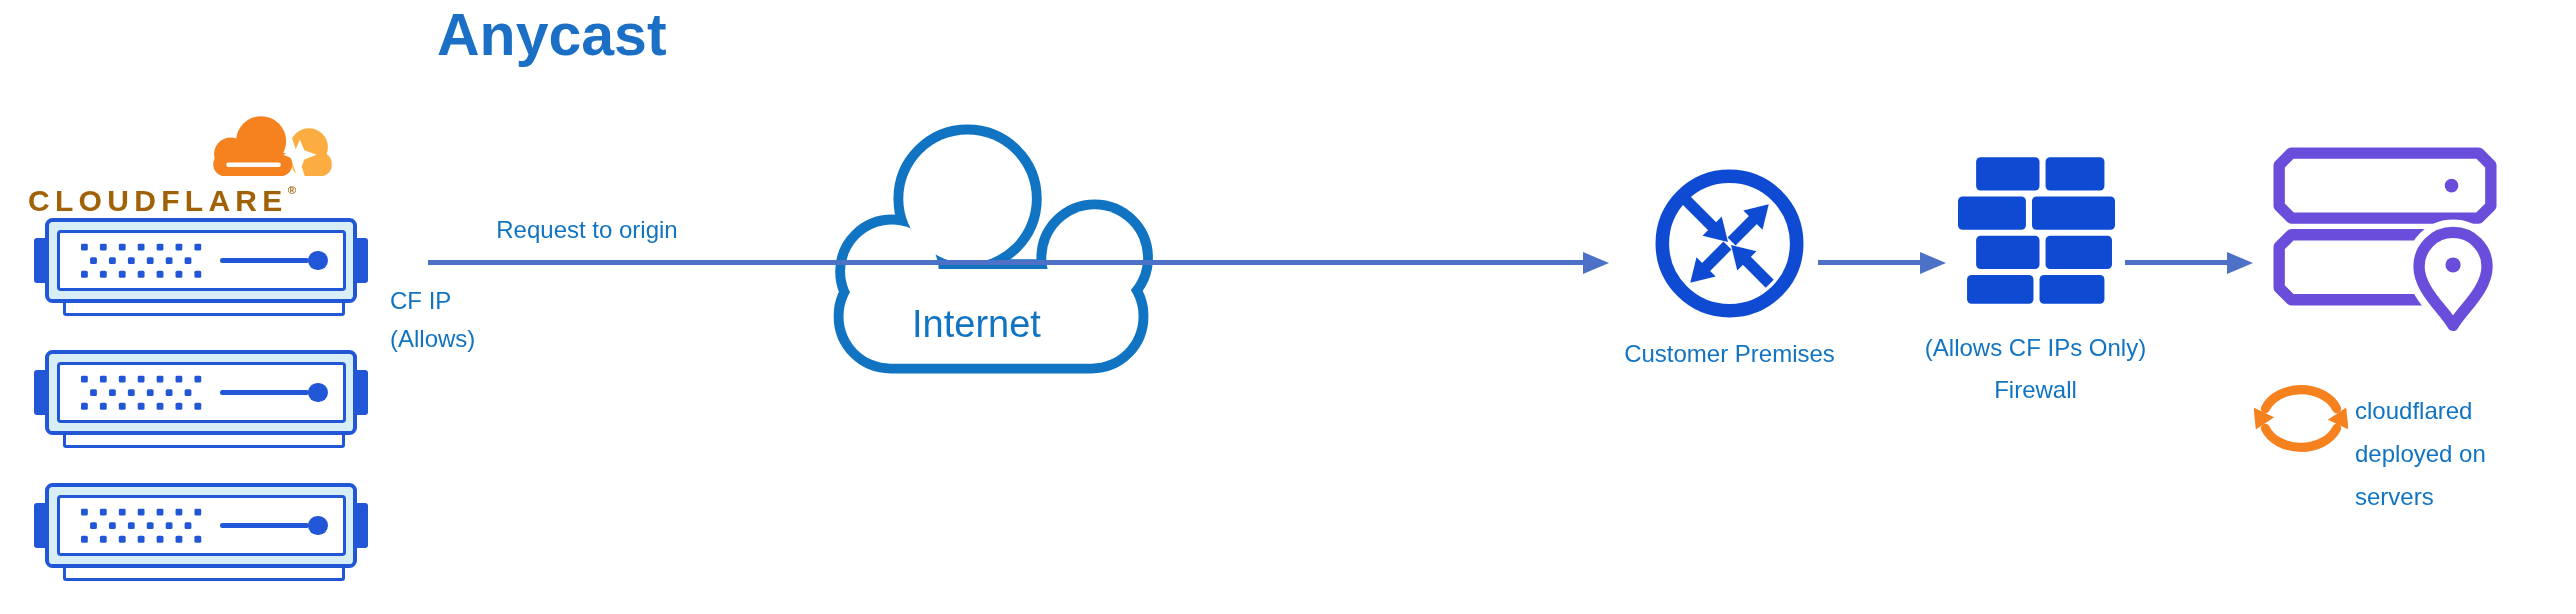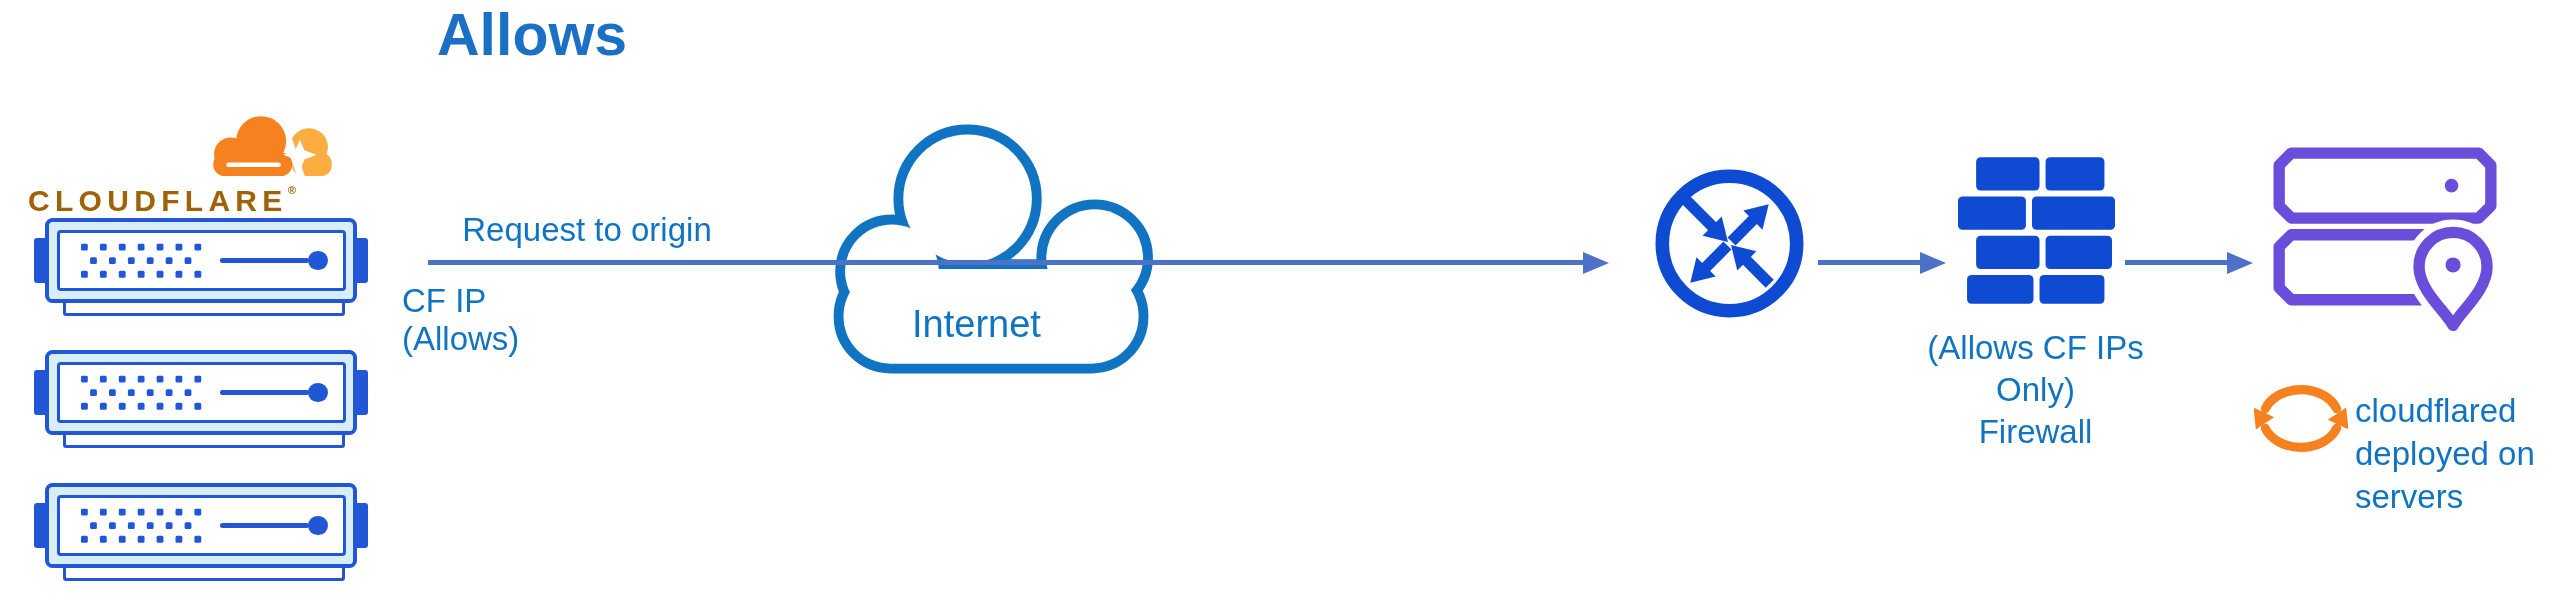--- a/index.html
+++ b/index.html
@@ -30,24 +30,24 @@
             box-sizing:border-box;z-index:2;}
   .srv-panel{position:absolute;left:7.6px;right:7.6px;top:7.6px;bottom:7.6px;
              background:#fff;border:3px solid #2156d6;border-radius:3.8px;}
   .srv-dots{position:absolute;left:21px;top:50%;transform:translateY(-50%);}
   .srv-line{position:absolute;left:160px;top:50%;margin-top:-2.3px;width:89px;
             height:4.5px;background:#2156d6;border-radius:2.3px;}
   .srv-led{position:absolute;right:15px;top:50%;margin-top:-9.8px;width:19.7px;
            height:19.7px;border-radius:50%;background:#2156d6;}
 
   
-  .lbl{position:absolute;font-size:33px;line-height:42px;color:#1174c2;}
+  .lbl{position:absolute;font-size:24px;line-height:42px;color:#1174c2;}
   .lbl.center{text-align:center;}
   .lbl-request{left:428px;top:209px;width:318px;}
-  .lbl-cfip{left:390px;top:282px;line-height:38px;margin-left:12px;}
+  .lbl-cfip{left:390px;top:282px;line-height:38px;}
   .lbl-internet{left:882px;top:303px;width:189px;font-size:38px;z-index:4;}
   .lbl-cpe{left:1578px;top:333px;width:303px;line-height:42px;}
   .lbl-firewall{left:1884px;top:327px;width:303px;line-height:42px;}
   .lbl-origin{left:2234px;top:333px;width:303px;}
   .lbl-cloudflared{left:2355px;top:389px;width:227px;line-height:43px;}
 
   
   .arrow{position:absolute;height:5.3px;background:#4d71c6;z-index:5;}
   .arrow::after{content:"";position:absolute;right:-25px;top:-8.3px;width:0;height:0;
                 border-left:26px solid #4d71c6;border-top:11px solid transparent;
@@ -61,21 +61,21 @@
   .cpe-icon{position:absolute;left:1654px;top:168px;width:151px;height:151px;}
   .firewall-icon{position:absolute;left:1958px;top:157px;width:157px;height:147px;}
   .origin-icon{position:absolute;left:2270px;top:144px;width:227px;height:189px;}
   .sync-icon{position:absolute;left:2254px;top:382px;width:94px;height:73px;}
 </style>
 </head>
 <body>
 
 <div class="canvas">
 
-  <div class="title">Allows</div>
+  <div class="title">Anycast</div>
 
   <svg class="logo-cloud" viewBox="0 0 195 90">
     <g fill="#fbad41">
       <circle cx="158" cy="48" r="25"></circle>
       <rect x="136" y="55" width="52" height="31" rx="14"></rect>
     </g>
     <path d="M125 20 L148 88" stroke="#ffffff" stroke-width="10" fill="none"></path>
     <g fill="#f6821f">
       <circle cx="95" cy="40" r="33"></circle>
       <circle cx="55" cy="57" r="22"></circle>
@@ -227,20 +227,21 @@
       <polygon points="98,98 89.7,64.3 64.3,89.7" stroke="none"></polygon>
       <line x1="108" y1="92" x2="131" y2="69"></line>
       <polygon points="152,48 143.7,81.7 118.3,56.3" stroke="none"></polygon>
       <line x1="92" y1="108" x2="69" y2="131"></line>
       <polygon points="48,152 56.3,118.3 81.7,143.7" stroke="none"></polygon>
       <line x1="148" y1="148" x2="123" y2="123"></line>
       <polygon points="102,102 135.7,110.3 110.3,135.7" stroke="none"></polygon>
     </g>
   </svg>
   <div class="lbl center lbl-cpe">
+    <div>Customer Premises</div>
   </div>
 
   <svg class="firewall-icon" viewBox="0 0 208 194">
     <g fill="#0e4bd2">
       <rect x="24" y="0" width="84" height="44" rx="6"></rect>
         <rect x="116" y="0" width="78" height="44" rx="6"></rect>
       <rect x="0" y="52" width="90" height="44" rx="6"></rect>
         <rect x="98" y="52" width="110" height="44" rx="6"></rect>
       <rect x="24" y="104" width="84" height="44" rx="6"></rect>
         <rect x="116" y="104" width="88" height="44" rx="6"></rect>

